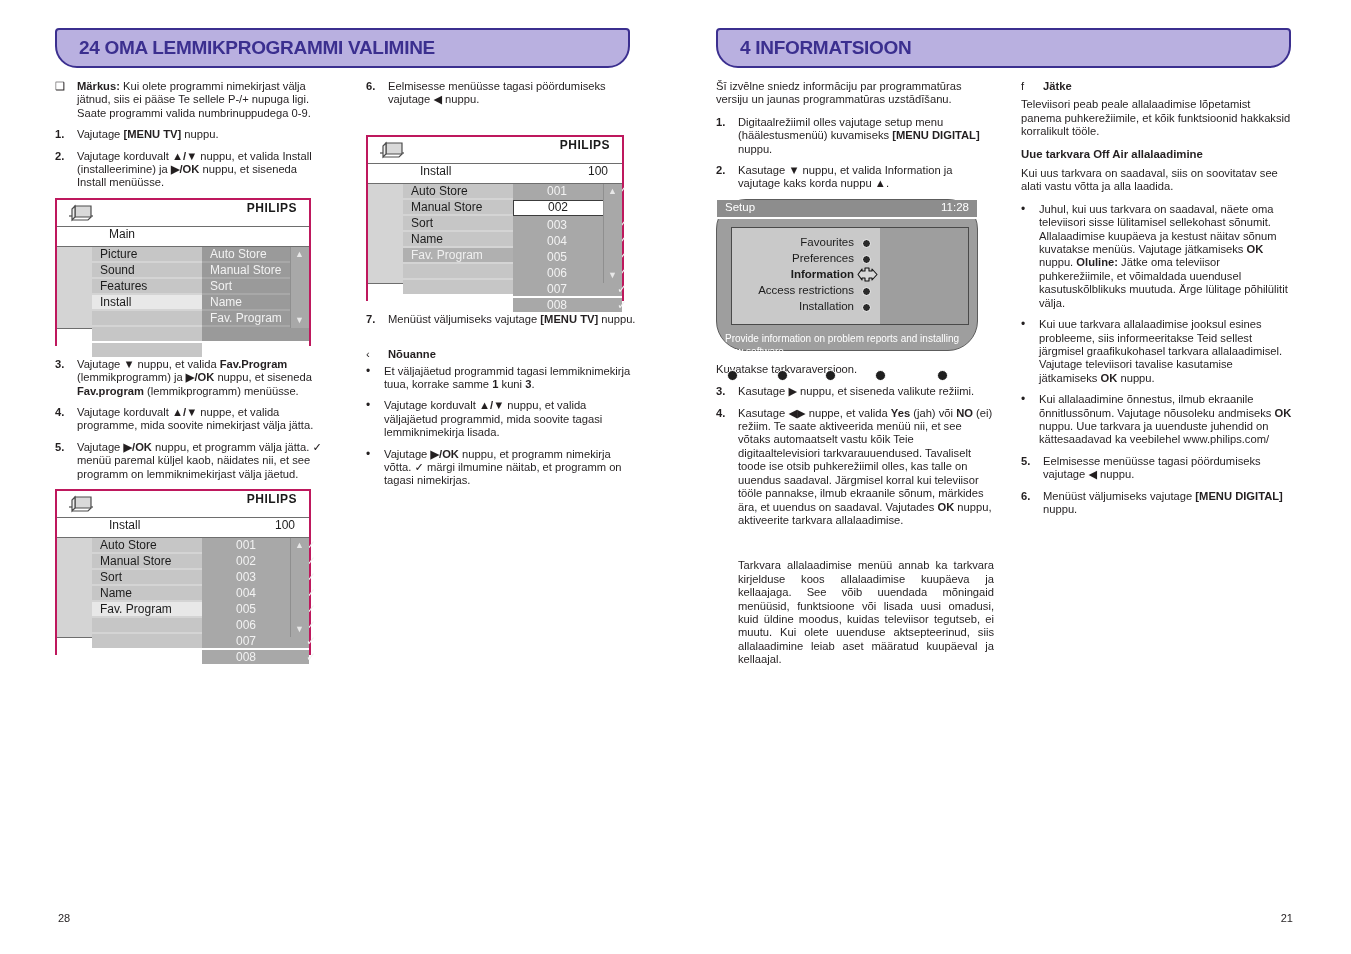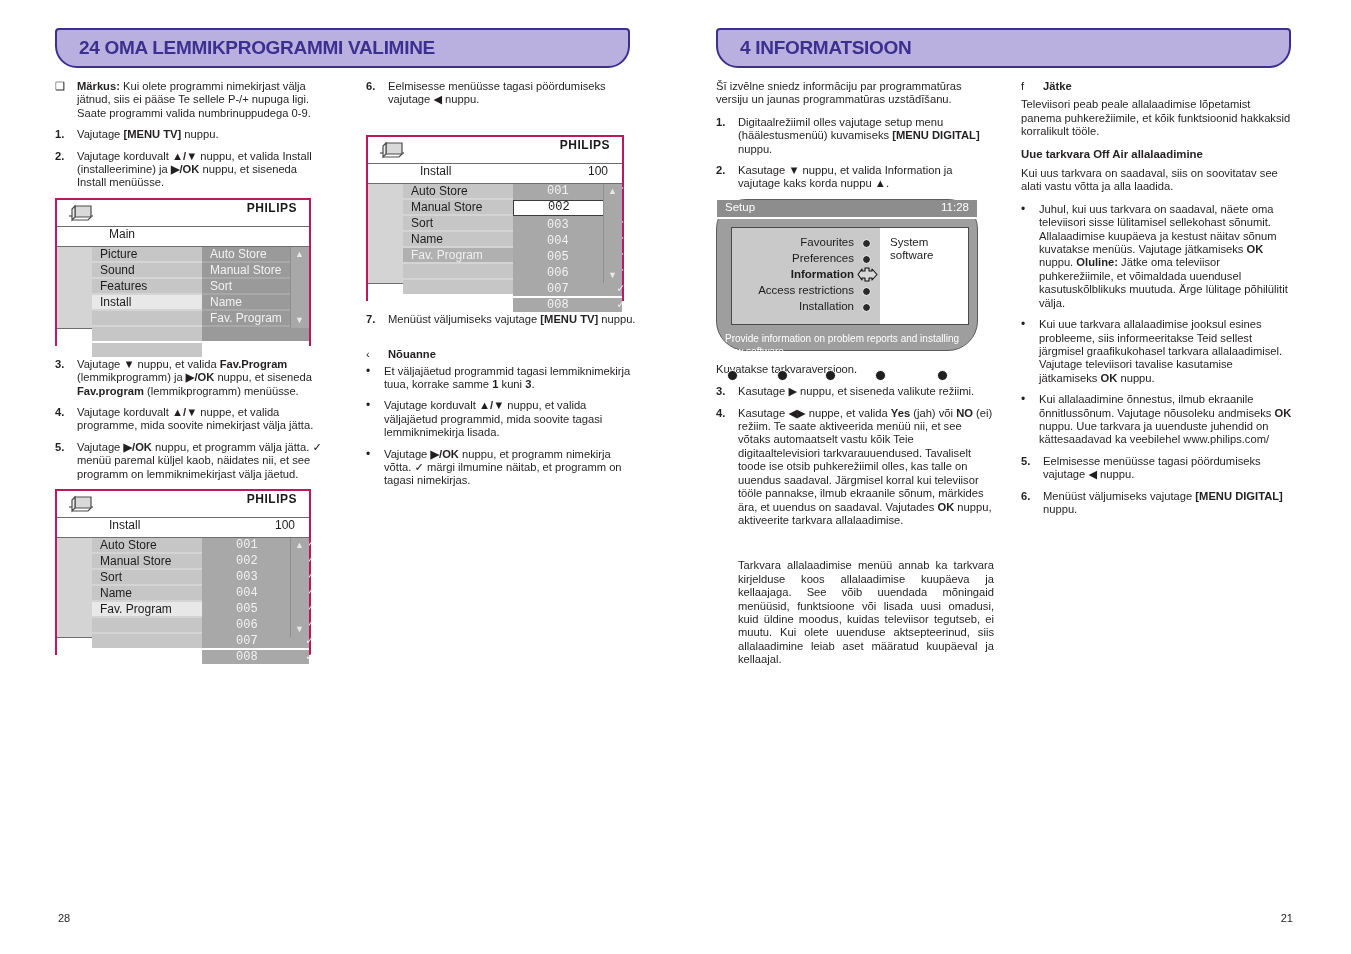--- a/index.html
+++ b/index.html
@@ -87,21 +87,21 @@
   .mi.sel{background:#e8e8e8;}
   .mi.blank{color:transparent;}
   .mi2{
     height:14px;line-height:14px;font-size:12px;color:#f2f2f2;
     padding-left:8px;margin-bottom:2px;background:#9a9a9a;
   }
   .mi2.blank{color:transparent;background:#9a9a9a;}
 
   .prow{
     position:relative;height:14px;line-height:14px;margin-bottom:2px;
-    font-size:12px;color:#f2f2f2;background:#a8a8a8;font-family:Liberation Mono, monospace;
+    font-size:12px;color:#f2f2f2;background:#a8a8a8;
   }
   .prow .pn{position:absolute;left:34px;}
   .prow .pc{position:absolute;left:104px;font-size:12px;}
   .prow.hl{background:#ffffff;color:#1c1c1c;border:1px solid #3c3c3c;height:14px;line-height:12px;}
   .scrollbar{
     position:absolute;right:0;top:0;bottom:0;width:18px;background:#a8a8a8;
     border-left:1px solid #8f8f8f;
   }
   .scrollbar .ar{position:absolute;left:4px;font-size:9px;color:#e8e8e8;line-height:9px;}
   .scrollbar .up{top:3px;}
@@ -455,23 +455,20 @@
           </div>
           <div class="d-item">
             <span>Access restrictions</span>
             <span class="d-dot"></span>
           </div>
           <div class="d-item">
             <span>Installation</span>
             <span class="d-dot"></span>
           </div>
         </div>
-        <div class="d-right">
-          <div class="sw">System software</div>
-        </div>
       </div>
       <div class="d-hint">Provide information on problem reports and installing new software</div>
       <div class="d-btnbar">
         <div class="d-btn" style="left:2px;"><span class="cir"></span><span class="lb"></span></div>
         <div class="d-btn" style="left:52px;"><span class="cir"></span><span class="lb"></span></div>
         <div class="d-btn" style="left:100px;"><span class="cir"></span><span class="lb"></span></div>
         <div class="d-btn" style="left:150px;"><span class="cir"></span><span class="lb">Close</span></div>
         <div class="d-btn" style="left:212px;"><span class="cir"></span><span class="lb"></span></div>
       </div>
     </div>

